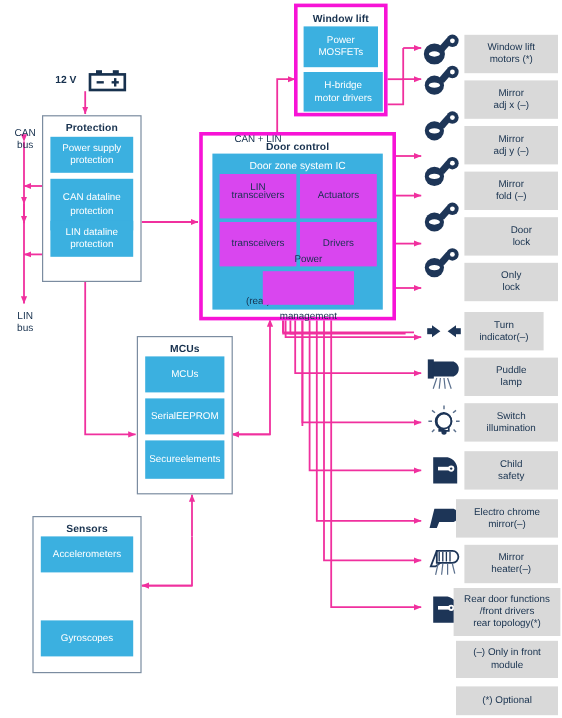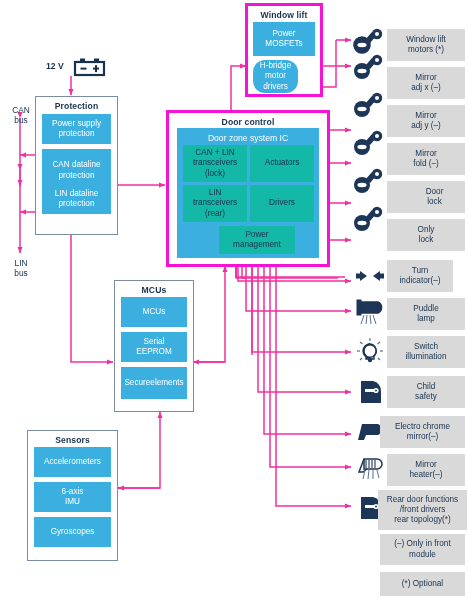--- a/index.html
+++ b/index.html
@@ -17,21 +17,21 @@
   .group.magenta{border:3px solid #f713d6;background:#ffffff;}
   .group-title{
     position:absolute;left:0;right:0;top:4px;text-align:center;
     font-size:8.6px;font-weight:bold;color:#17314e;letter-spacing:.1px;
   }
 
   
   .blk{position:absolute;box-sizing:border-box;background:#3bb0e0;
        color:#ffffff;display:flex;align-items:center;justify-content:center;
        text-align:center;font-size:8.2px;line-height:10.4px;padding:12px 2px;}
-  .blk.light{background:#14b8a6;color:#17314e;}
+  .blk.light{background:#d946ef;color:#17314e;gap:37px;}
 
   
   .panel{position:absolute;box-sizing:border-box;background:#3bb0e0;}
   .panel-title{position:absolute;left:0;right:0;top:5px;text-align:center;
       color:#ffffff;font-size:8.6px;}
 
   
   .chip{position:absolute;box-sizing:border-box;background:#d9d9d9;
         color:#17314e;font-size:8.2px;line-height:10.2px;
         display:flex;align-items:center;justify-content:center;text-align:center;
@@ -130,21 +130,21 @@
     <span>bus</span>
   </div>
 
   <div class="group magenta" style="left:245px;top:3px;width:78px;height:94px;">
     <div class="group-title">Window lift</div>
   </div>
   <div class="blk" style="left:253px;top:22px;width:62px;height:34px;flex-direction:column;">
     <span>Power</span>
     <span>MOSFETs</span>
   </div>
-  <div class="blk" style="left:253px;top:60px;width:45px;height:33px;flex-direction:column;border-radius:12px;">
+  <div class="blk" style="left:253px;top:60px;width:66px;height:33px;flex-direction:column;">
     <span>H-bridge</span>
     <span>motor drivers</span>
   </div>
 
   <div class="group" style="left:35px;top:96px;width:83px;height:139px;">
     <div class="group-title">Protection</div>
   </div>
   <div class="blk" style="left:42px;top:114px;width:69px;height:30px;flex-direction:column;">
     <span>Power supply</span>
     <span>protection</span>
@@ -184,38 +184,34 @@
     <span>Power</span>
     <span>management</span>
   </div>
 
   <div class="group" style="left:114px;top:280px;width:80px;height:132px;">
     <div class="group-title">MCUs</div>
   </div>
   <div class="blk" style="left:121px;top:297px;width:66px;height:30px;flex-direction:column;">
     <span>MCUs</span>
   </div>
-  <div class="blk" style="left:121px;top:332px;width:66px;height:30px;flex-direction:column;align-items:center;">
+  <div class="blk" style="left:121px;top:332px;width:66px;height:30px;flex-direction:row;align-items:center;">
     <span>Serial</span>
     <span>EEPROM</span>
   </div>
   <div class="blk" style="left:121px;top:367px;width:66px;height:32px;flex-direction:row;">
     <span>Secure</span>
     <span>elements</span>
   </div>
 
   <div class="group" style="left:27px;top:430px;width:91px;height:131px;">
     <div class="group-title">Sensors</div>
   </div>
   <div class="blk" style="left:34px;top:447px;width:77px;height:30px;flex-direction:column;">
     <span>Accelerometers</span>
-  </div>
-  <div class="blk" style="left:34px;top:482px;width:77px;height:30px;flex-direction:column;">
-    <span>6-axis</span>
-    <span>IMU</span>
   </div>
   <div class="blk" style="left:34px;top:517px;width:77px;height:30px;flex-direction:column;">
     <span>Gyroscopes</span>
   </div>
 
   <svg class="icon" style="left:351px;top:28px;" width="34" height="26" viewBox="0 0 34 26">
     <g fill="#1d3557">
       <circle cx="11" cy="17" r="8"></circle>
         <circle cx="11" cy="17" r="8" fill="none" stroke="#1d3557" stroke-width="1.6"></circle>
       <ellipse cx="11" cy="17" rx="4.6" ry="2.2" fill="#ffffff"></ellipse>

